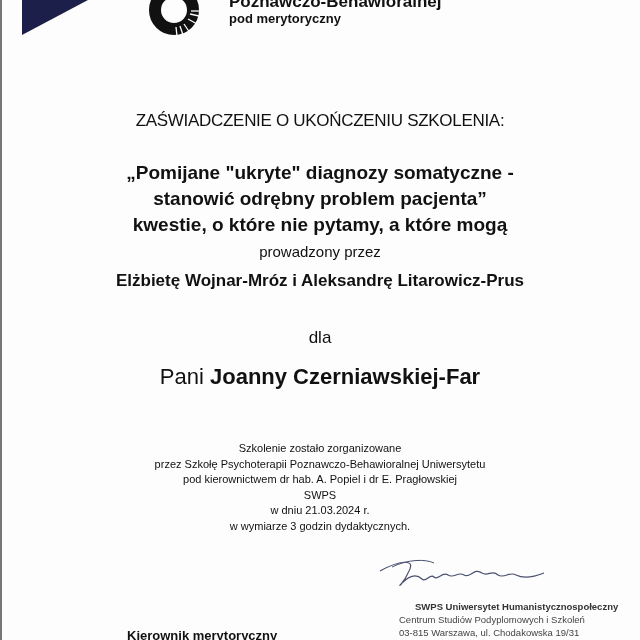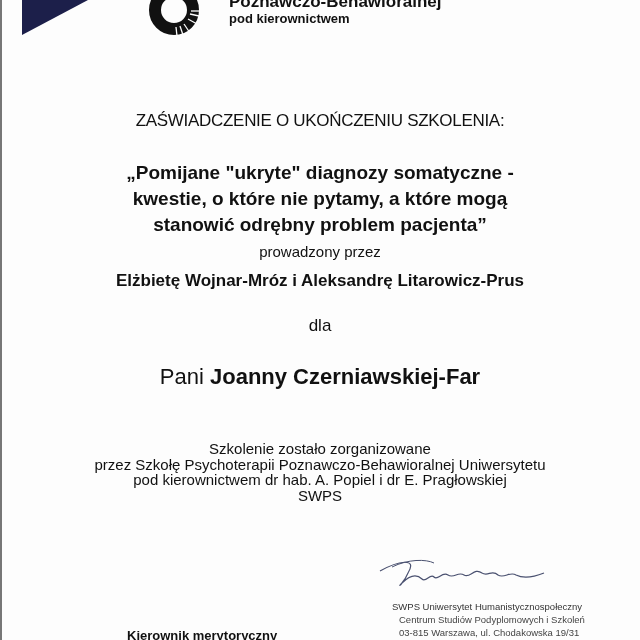--- a/index.html
+++ b/index.html
@@ -10,27 +10,27 @@
                 border-top:35px solid #1c1f4a; border-right:66px solid transparent; }
   .logo { position:absolute; left:148px; top:-16px; width:52px; height:52px; }
   .header-text { position:absolute; left:229px; top:-8px; font-weight:bold; color:#111; }
   .h-line1, .h-line2 { font-size:17px; line-height:19px; font-weight:900; }
   .h-line3, .h-line4 { font-size:13px; line-height:15px; font-weight:bold; }
   .center { position:absolute; left:0; width:640px; text-align:center; }
   .caption { top:111px; font-size:17px; letter-spacing:-0.3px; }
   .title { top:160px; font-size:19px; font-weight:900; line-height:26px; }
   .led { top:243px; font-size:15px;text-align:center; }
   .trainers { top:271px; font-size:17px; font-weight:700; }
-  .for { top:316px; font-size:17px; }
+  .for { top:328px; font-size:17px; }
   .recipient { top:364px; font-size:22px; }
   .recipient b { font-weight:900; }
-  .info { top:441px; font-size:15px; line-height:15.5px; }
+  .info { top:441px; font-size:11px; line-height:15.5px; }
   .signature { position:absolute; left:378px; top:553px; width:170px; height:40px; }
   .stamp { position:absolute; left:392px; top:600px; font-size:9.5px; line-height:13px; color:#444; }
-  .stamp .s1 { font-weight:normal; color:#333; }
+  .stamp .s1 { font-weight:bold; color:#333;margin-left:23px; }
   .stamp .s2, .stamp .s3 { padding-left:7px; }
   .manager { position:absolute; left:127px; top:628px; font-size:13px; font-weight:900; }
 </style>
 </head>
 <body>
 
 <div class="left-edge"></div>
 <div class="blue-shape"></div>
 
 <svg class="logo" viewBox="0 0 52 52">
@@ -40,45 +40,47 @@
     <line x1="32" y1="42" x2="35" y2="51"></line>
     <line x1="28" y1="43" x2="29" y2="52"></line>
     <line x1="40" y1="35" x2="49" y2="40"></line>
     <line x1="42" y1="30" x2="51" y2="32"></line>
     <line x1="43" y1="27" x2="52" y2="27"></line>
   </g>
 </svg>
 
 <div class="header-text">
   <div class="h-line1">Poznawczo-Behawioralnej</div>
-  <div class="h-line3">pod kierownictwem</div>
+  <div class="h-line3">pod merytoryczny</div>
 </div>
 
 <div class="center caption">ZAŚWIADCZENIE O UKOŃCZENIU SZKOLENIA:</div>
 
 <div class="center title">
   <div>„Pomijane "ukryte" diagnozy somatyczne -</div>
+  <div>stanowić odrębny problem pacjenta”</div>
   <div>kwestie, o które nie pytamy, a które mogą</div>
-  <div>stanowić odrębny problem pacjenta”</div>
 </div>
 
 <div class="center led">prowadzony przez</div>
 <div class="center trainers">Elżbietę Wojnar-Mróz i Aleksandrę Litarowicz-Prus</div>
 <div class="center for">dla</div>
 
 <div class="center recipient">
   <span>Pani</span>
   <b>Joanny Czerniawskiej-Far</b>
 </div>
 
 <div class="center info">
   <div>Szkolenie zostało zorganizowane</div>
   <div>przez Szkołę Psychoterapii Poznawczo-Behawioralnej Uniwersytetu</div>
   <div>pod kierownictwem dr hab. A. Popiel i dr E. Pragłowskiej</div>
   <div>SWPS</div>
+  <div>w dniu 21.03.2024 r.</div>
+  <div>w wymiarze 3 godzin dydaktycznych.</div>
 </div>
 
 <svg class="signature" viewBox="0 0 170 40">
   <path d="M2 18 C20 8, 40 4, 30 20 C26 30, 18 36, 24 30 C34 20, 40 22, 44 26 C48 30, 52 20, 56 24 C60 28, 64 18, 70 22 C76 26, 80 18, 86 22 C92 26, 96 14, 104 20 C110 24, 114 16, 120 22 C126 26, 132 18, 138 22 C146 26, 156 24, 166 20" fill="none" stroke="#4a5170" stroke-width="1.2"></path>
   <path d="M14 14 C30 6, 48 6, 56 10" fill="none" stroke="#4a5170" stroke-width="1"></path>
 </svg>
 
 <div class="stamp">
   <div class="s1">SWPS Uniwersytet Humanistycznospołeczny</div>
   <div class="s2">Centrum Studiów Podyplomowych i Szkoleń</div>

